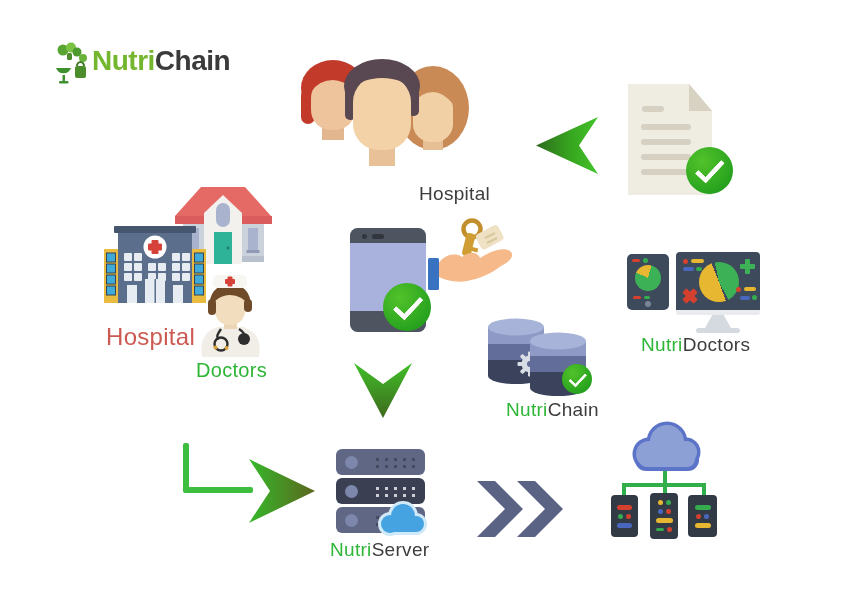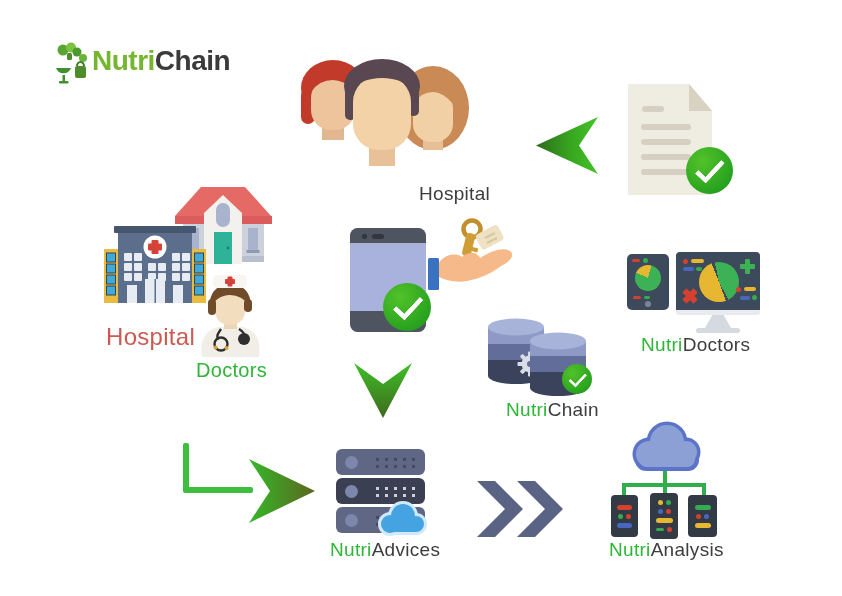--- a/index.html
+++ b/index.html
@@ -108,22 +108,21 @@
   </svg>
   <div class="logo-text">
     <span class="g">Nutri</span><span class="d">Chain</span>
   </div>
 
   <div class="lbl" style="left:419px;top:183px">Hospital</div>
   <div class="lbl lbl-red" style="left:106px;top:323px">Hospital</div>
   <div class="lbl lbl-green" style="left:196px;top:359px">Doctors</div>
   <div class="lbl" style="left:641px;top:334px"><span class="g">Nutri</span><span class="d">Doctors</span></div>
   <div class="lbl" style="left:506px;top:399px"><span class="g">Nutri</span><span class="d">Chain</span></div>
-  <div class="lbl" style="left:330px;top:539px"><span class="g">Nutri</span><span class="d">Advices</span></div>
-  <div class="lbl" style="left:609px;top:539px"><span class="g">Nutri</span><span class="d">Analysis</span></div>
+  <div class="lbl" style="left:330px;top:539px"><span class="g">Nutri</span><span class="d">Server</span></div>
 
   <svg class="abs" style="left:295px;top:56px" width="175" height="118" viewBox="0 0 175 118">
 
     <ellipse cx="38" cy="32" rx="32" ry="28" fill="#c23b2a"></ellipse>
     <rect x="6" y="32" width="14" height="36" rx="7" fill="#c23b2a"></rect>
     <rect x="27" y="70" width="22" height="14" fill="#e2b68f"></rect>
     <rect x="16" y="22" width="44" height="52" rx="20" fill="#eec49d"></rect>
     <path d="M16,36 Q22,14 38,12 Q58,12 60,34 Q48,24 38,24 Q24,24 16,36 Z" fill="#c23b2a"></path>
 
     <ellipse cx="138" cy="52" rx="36" ry="42" fill="#c98a55"></ellipse>

